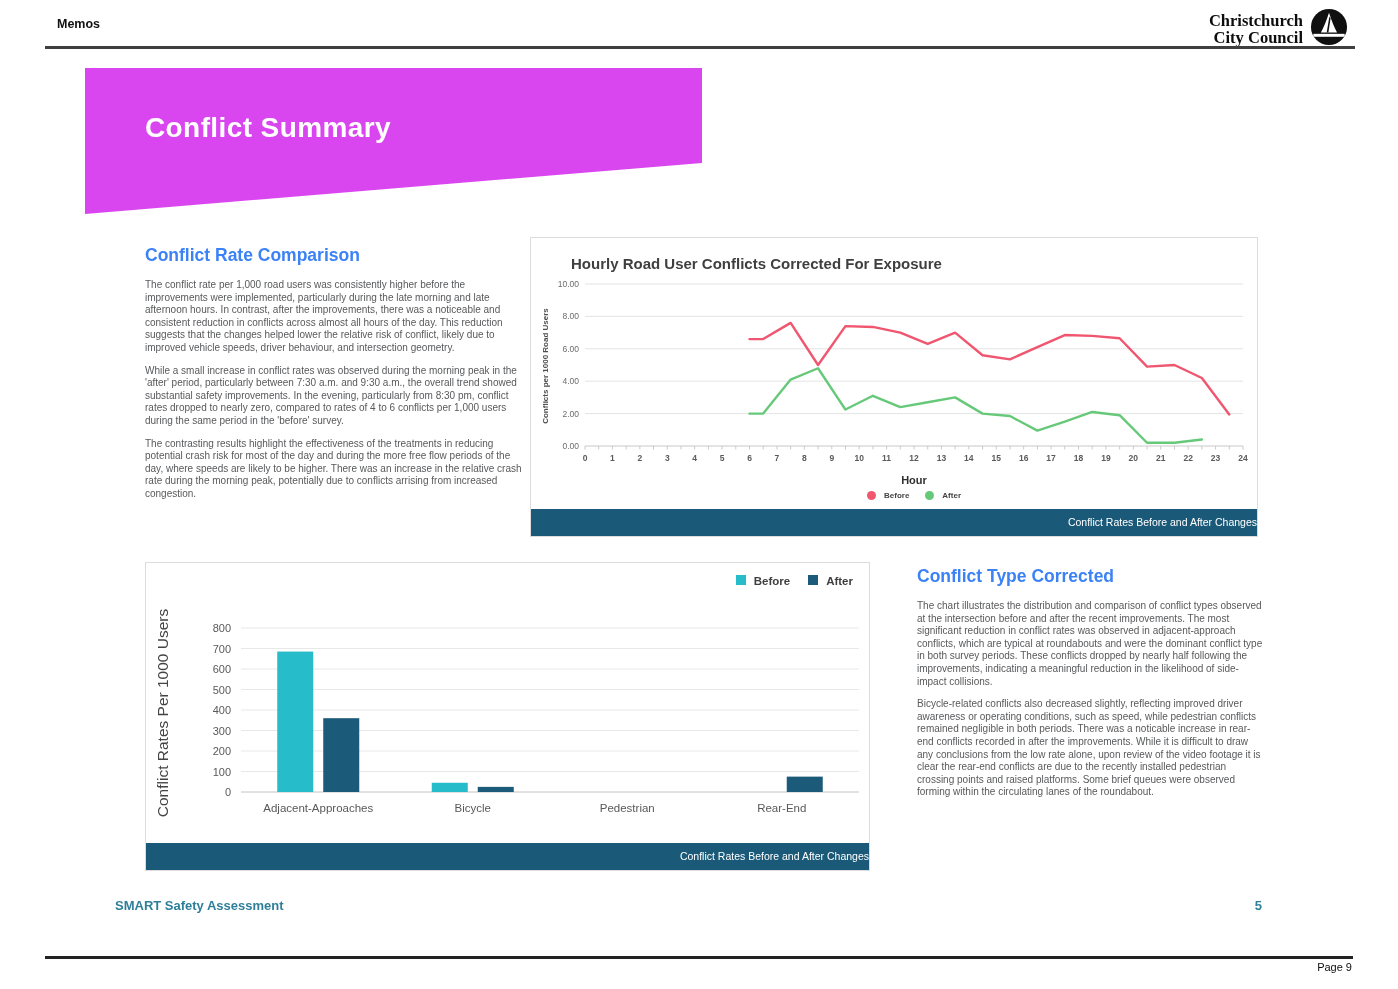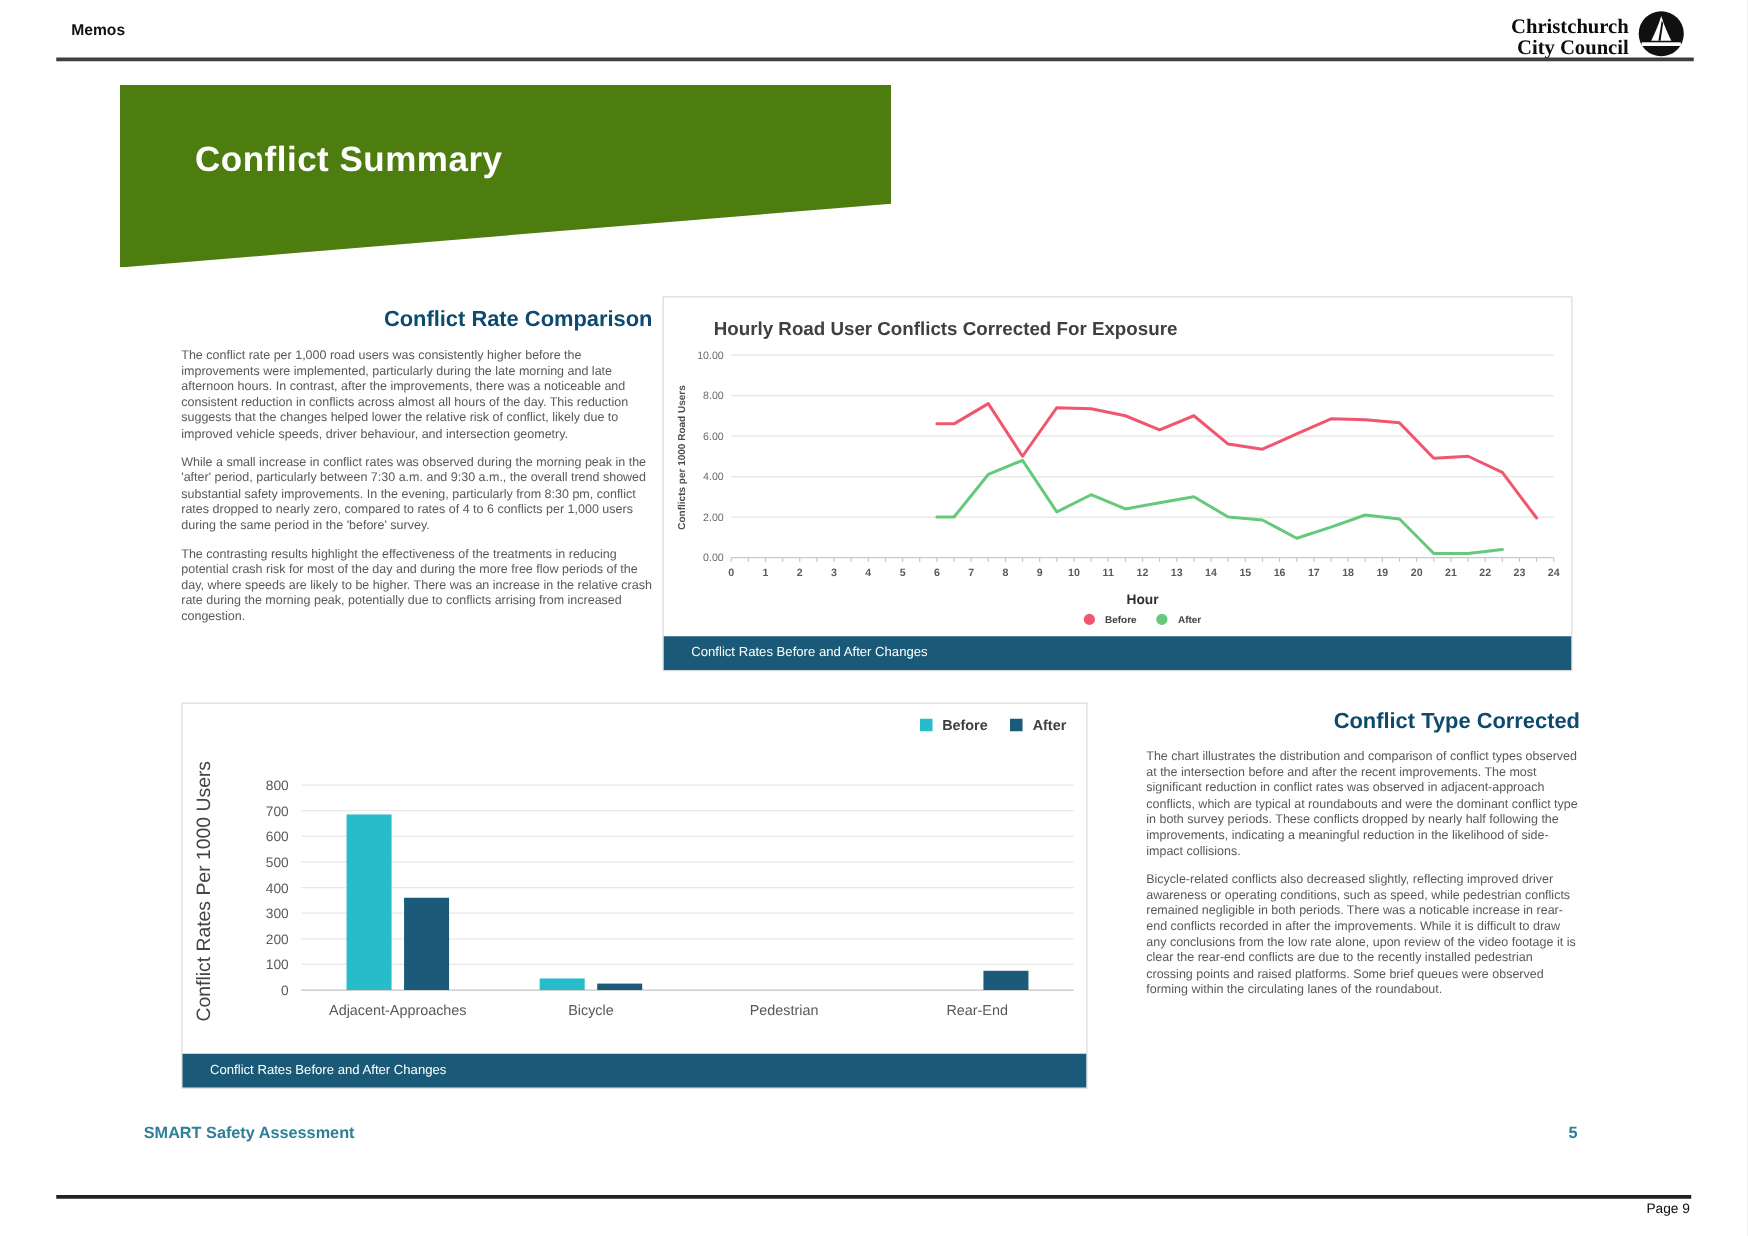--- a/index.html
+++ b/index.html
@@ -5,48 +5,48 @@
   html,body{margin:0;padding:0;background:#e9e9e9;}
   .page{position:relative;width:1398px;height:989px;background:#ffffff;overflow:hidden;
         font-family:"Liberation Sans",sans-serif;text-decoration:underline;}
   
   .memos{position:absolute;left:57px;top:17px;font-size:12.5px;font-weight:bold;color:#111;}
   .logo-block{position:absolute;right:50px;top:8px;display:flex;align-items:flex-end;gap:7px;}
   .logo-text{text-align:right;font-family:"Liberation Serif",serif;font-weight:bold;
              font-size:16.5px;line-height:1.04;color:#0d0d0d;}
   .header-rule{position:absolute;left:45px;right:43px;top:46px;height:3px;background:#3f3f3f;}
   
-  .banner{position:absolute;left:96px;top:68px;width:617px;height:146px;background:#4d7c0f;
+  .banner{position:absolute;left:85px;top:68px;width:617px;height:146px;background:#d946ef;
           clip-path:polygon(0 0,100% 0,100% 65%,0 100%);}
   .banner-title{position:absolute;left:60px;top:44px;margin:0;color:#ffffff;font-size:28px;
           font-weight:bold;letter-spacing:.4px;}
   
   .text-col{position:absolute;}
   .left-col{left:145px;top:245px;width:377px;}
   .right-col{left:917px;top:566px;width:347px;}
-  .section-heading{margin:0 0 13px 0;color:#0c4a6e;font-size:17.5px;font-weight:bold;text-align:right;}
+  .section-heading{margin:0 0 13px 0;color:#3b82f6;font-size:17.5px;font-weight:bold;}
   .body-p{margin:0 0 10px 0;font-size:10px;line-height:12.6px;color:#58595B;}
   
   .panel{position:absolute;background:#fff;border:1px solid #DCDCDC;box-sizing:border-box;}
   .line-panel{left:530px;top:237px;width:728px;height:300px;}
   .bar-panel{left:145px;top:562px;width:725px;height:309px;}
   .chart-title{position:absolute;left:40px;top:17px;font-size:15px;font-weight:bold;color:#3F3F3F;}
   #lineSvg{position:absolute;left:6px;top:42px;width:714px;height:192px;}
   #barSvg{position:absolute;left:0;top:30px;width:723px;height:252px;}
   .hour-label{position:absolute;left:54px;top:236px;width:658px;text-align:center;
               font-size:11px;font-weight:bold;color:#2f2f2f;}
   .line-legend{position:absolute;left:54px;top:253px;width:658px;display:flex;justify-content:center;
                gap:16px;align-items:center;font-size:8px;font-weight:bold;color:#444;}
   .bar-legend{position:absolute;top:12px;right:16px;display:flex;gap:18px;align-items:center;
               font-size:11.5px;font-weight:bold;color:#3F3F3F;}
   .legend-item{display:inline-flex;align-items:flex-start;gap:8px;}
   .swatch{width:10px;height:10px;display:inline-block;}
   .swatch.round{width:9px;height:9px;border-radius:50%;}
   .caption-bar{position:absolute;left:0;right:0;bottom:0;height:27px;background:#1A5A78;color:#fff;
-               font-size:10.5px;line-height:27px;padding-left:22px;box-sizing:border-box;}
+               font-size:10.5px;line-height:27px;padding-left:22px;box-sizing:border-box;text-align:right;}
   .bar-xlabel{position:absolute;left:95px;top:283px;width:620px;text-align:center;
               font-size:17px;color:#595959;}
   svg text{font-family:"Liberation Sans",sans-serif;}
   
   .footer-left{position:absolute;left:115px;top:898px;font-size:13px;font-weight:bold;color:#2E7F99;}
   .footer-page{position:absolute;right:136px;top:898px;font-size:13px;font-weight:bold;color:#2E7F99;}
   .bottom-rule{position:absolute;left:45px;right:45px;top:956px;height:2.5px;background:#222;}
   .page9{position:absolute;right:46px;top:961px;font-size:11px;color:#0d0d0d;}
 </style>
 </head>

